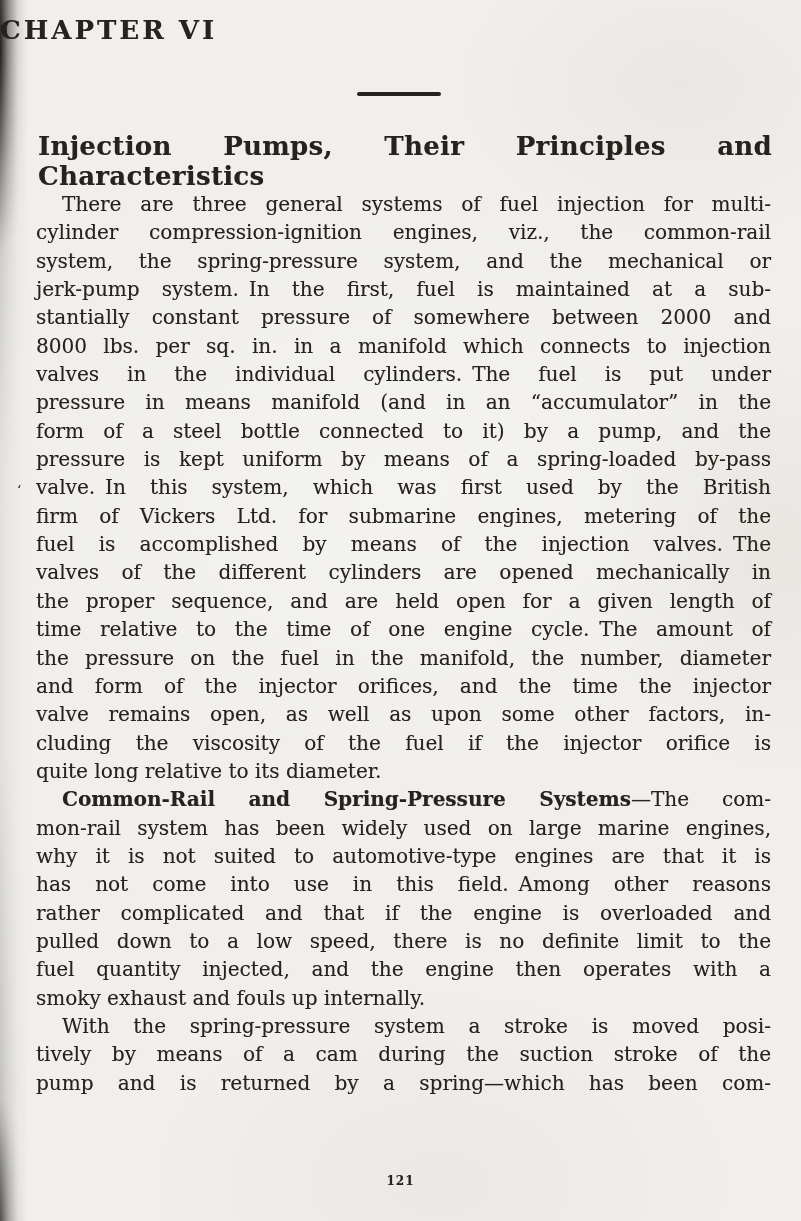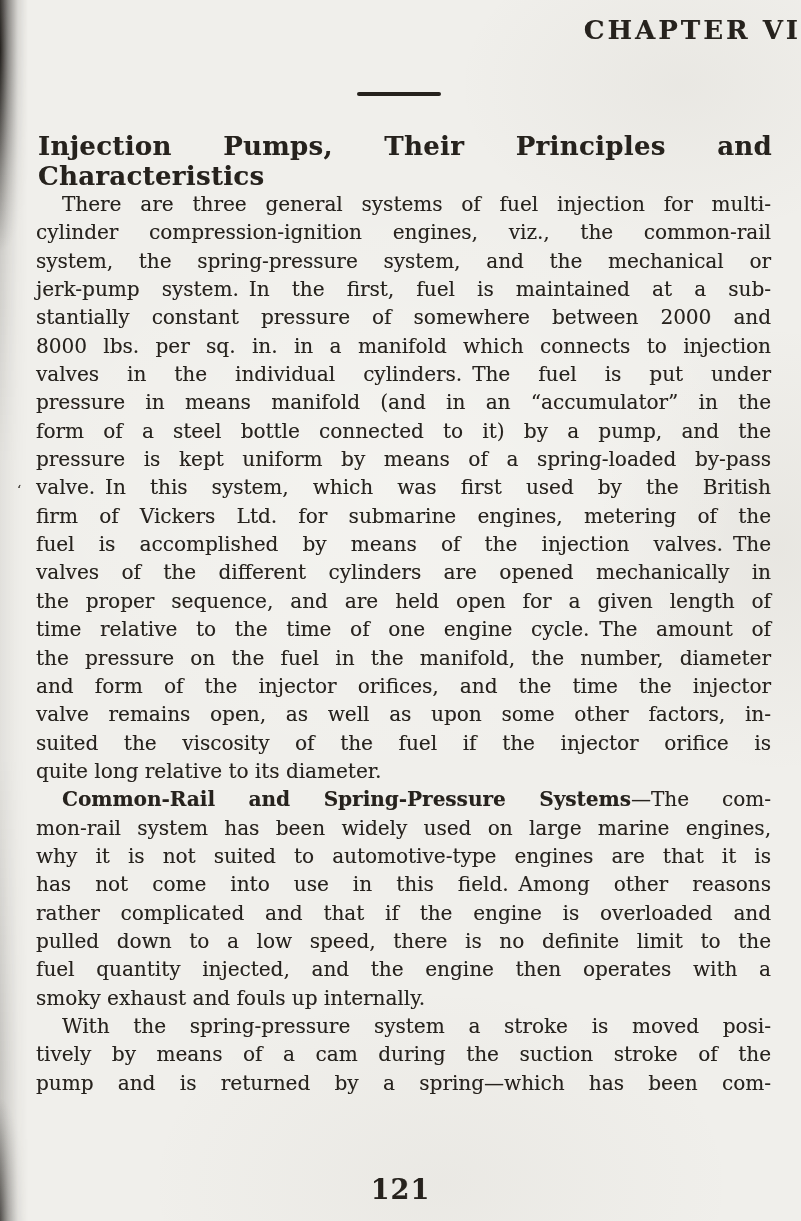--- a/index.html
+++ b/index.html
@@ -48,21 +48,21 @@
     -webkit-mask-image: linear-gradient(to right, #000 0px, rgba(0,0,0,0.55) 8px, rgba(0,0,0,0.15) 18px, transparent 28px);
             mask-image: linear-gradient(to right, #000 0px, rgba(0,0,0,0.55) 8px, rgba(0,0,0,0.15) 18px, transparent 28px);
     filter: blur(0.6px);
   }
 
   .chapter {
     position: absolute;
     top: 15px; left: 0;
     width: 100%;
     margin: 0;
-    text-align: right;
+    text-align: left;
     font-size: 26px;
     font-weight: bold;
     letter-spacing: 3px;
     z-index: 3;
   }
 
   .rule {
     position: absolute;
     top: 92px; left: 357px;
     width: 84px; height: 4px;
@@ -108,21 +108,21 @@
     left: -19px; top: 4px;
     font-size: 13px;
     text-indent: 0;
   }
 
   .pagenum {
     position: absolute;
     top: 1174px; left: 0;
     width: 100%;
     text-align: center;
-    font-size: 27px;
+    font-size: 12px;
     font-weight: bold;
     letter-spacing: 1px;
     z-index: 3;
   }
 </style>
 </head>
 <body>
 
 <div class="page" style="--paper: #f0efeb; --ink: #26221d;">
   <div class="gutter"></div>
@@ -146,21 +146,21 @@
       <div class="line"><span>pressure is kept uniform by means of a spring-loaded by-pass</span></div>
       <div class="line"><span class="mark">‘</span><span>valve. In this system, which was first used by the British</span></div>
       <div class="line"><span>firm of Vickers Ltd. for submarine engines, metering of the</span></div>
       <div class="line"><span>fuel is accomplished by means of the injection valves. The</span></div>
       <div class="line"><span>valves of the different cylinders are opened mechanically in</span></div>
       <div class="line"><span>the proper sequence, and are held open for a given length of</span></div>
       <div class="line"><span>time relative to the time of one engine cycle. The amount of</span></div>
       <div class="line"><span>the pressure on the fuel in the manifold, the number, diameter</span></div>
       <div class="line"><span>and form of the injector orifices, and the time the injector</span></div>
       <div class="line"><span>valve remains open, as well as upon some other factors, in-</span></div>
-      <div class="line"><span>suited the viscosity of the fuel if the injector orifice is</span></div>
+      <div class="line"><span>cluding the viscosity of the fuel if the injector orifice is</span></div>
       <div class="line end"><span>quite long relative to its diameter.</span></div>
       <div class="line indent"><span class="bold">Common-Rail and Spring-Pressure Systems</span><span>—The com-</span></div>
       <div class="line"><span>mon-rail system has been widely used on large marine engines,</span></div>
       <div class="line"><span>why it is not suited to automotive-type engines are that it is</span></div>
       <div class="line"><span>has not come into use in this field. Among other reasons</span></div>
       <div class="line"><span>rather complicated and that if the engine is overloaded and</span></div>
       <div class="line"><span>pulled down to a low speed, there is no definite limit to the</span></div>
       <div class="line"><span>fuel quantity injected, and the engine then operates with a</span></div>
       <div class="line end"><span>smoky exhaust and fouls up internally.</span></div>
       <div class="line indent"><span>With the spring-pressure system a stroke is moved posi-</span></div>

